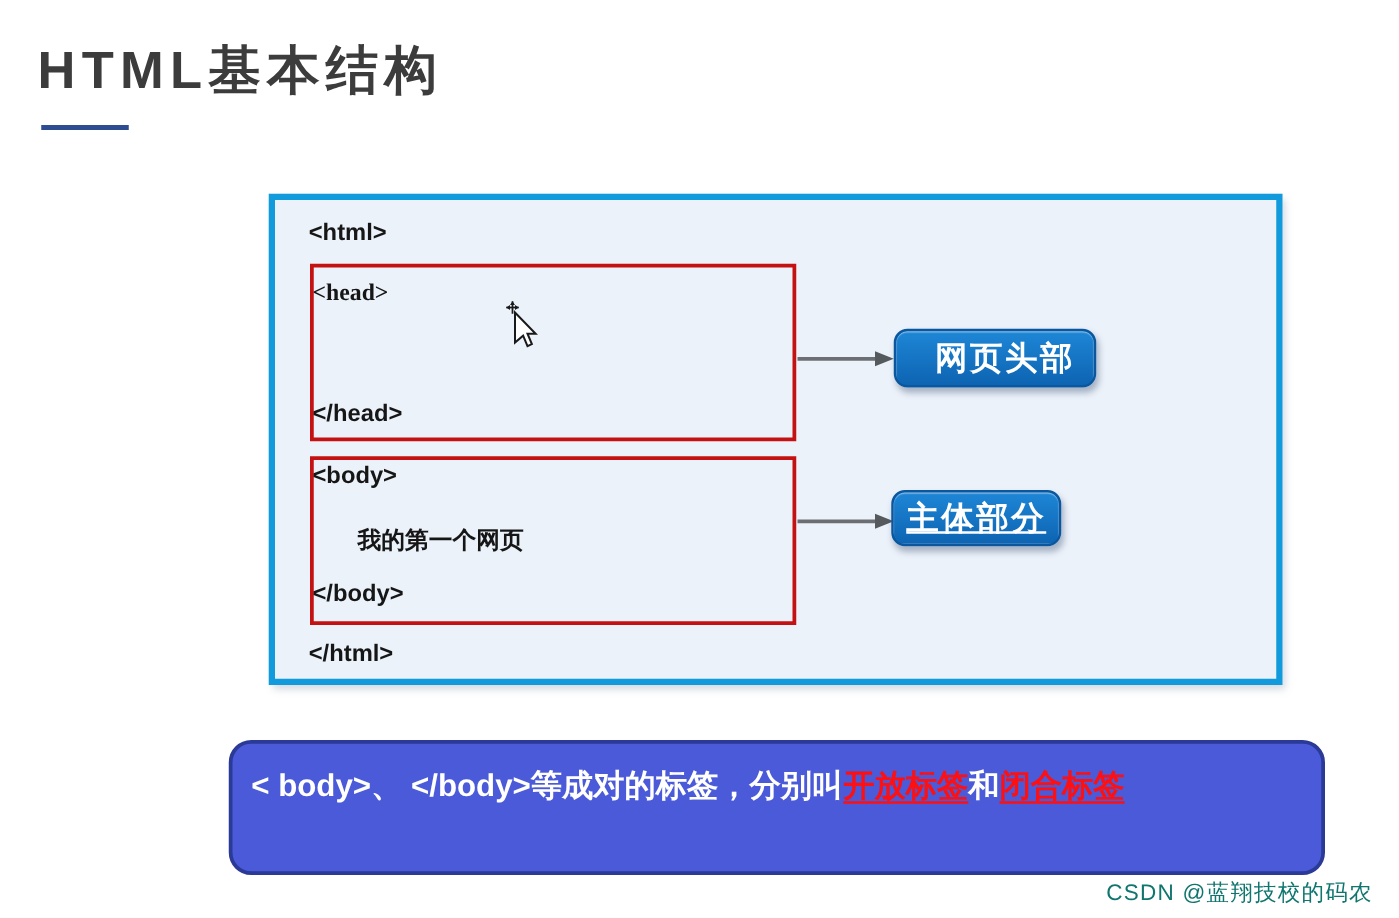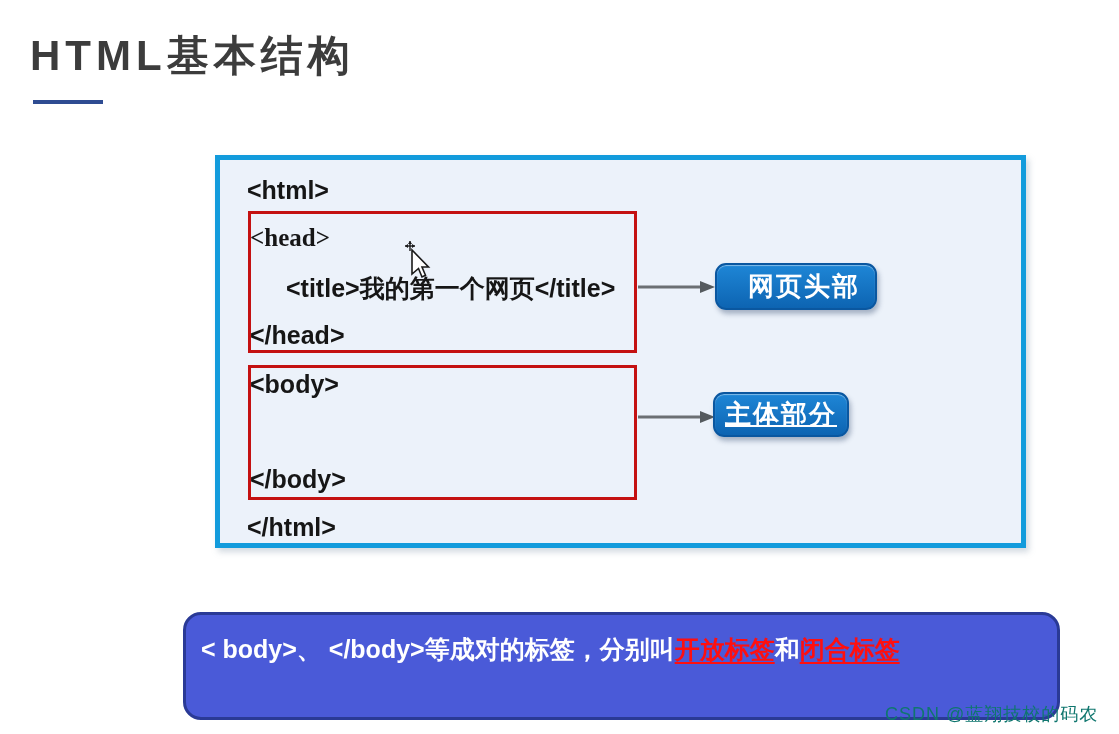--- a/index.html
+++ b/index.html
@@ -16,21 +16,21 @@
     position:absolute;left:33px;top:100px;width:70px;height:4px;
     background:var(--title-underline,#2e4c92);
   }
   .diagram-frame{
     position:absolute;left:215px;top:155px;width:801px;height:383px;
     border:5px solid var(--accent-cyan,#129bdc);
     background:var(--diagram-bg,#ecf2fa);
     box-shadow:3px 4px 6px rgba(130,150,170,.35);
   }
   .code{
-    position:absolute;font-size:25px;font-weight:700;color:var(--code-text,#161616);
+    position:absolute;font-size:19px;font-weight:700;color:var(--code-text,#161616);
     white-space:nowrap;
   }
   .red-box{
     position:absolute;border:3px solid var(--red-border,#c41111);
     width:383px;box-sizing:content-box;
   }
   .head-box{left:248px;top:211px;height:136px;}
   .body-box{left:248px;top:365px;height:129px;}
   .pos-html-open {left:247px;top:176px;}
   .pos-head-open {left:250px;top:224px;font-family:Liberation Serif, serif;}
@@ -52,21 +52,21 @@
     box-sizing:border-box;
   }
   .btn-head{left:715px;top:263px;width:162px;height:47px;padding-left:16px;}
   .btn-body{left:713px;top:392px;width:136px;height:45px;text-decoration:underline;}
   .note-box{
     position:absolute;left:183px;top:592px;width:877px;height:108px;
     background:var(--note-bg,#4a5ad8);
     border:3px solid var(--note-border,#2a3a96);
     border-radius:18px;box-sizing:border-box;
     color:#ffffff;font-size:25px;font-weight:600;line-height:34px;
-    padding:17px 2px 0 15px;white-space:nowrap;margin-top:20px;
+    padding:17px 2px 0 15px;white-space:nowrap;
   }
   .note-red{
     color:var(--note-red,#ff0f0f);font-weight:700;
     text-decoration:underline;text-decoration-thickness:2px;text-underline-offset:4px;
   }
   .watermark{
     position:absolute;left:885px;top:702px;
     font-size:18px;color:#0f766e;letter-spacing:1px;white-space:nowrap;
   }
   .cursor{position:absolute;left:400px;top:240px;width:40px;height:44px;}
@@ -78,25 +78,25 @@
 
   <h1 class="page-title">HTML基本结构</h1>
   <div class="title-underline"></div>
 
   <div class="diagram-frame"></div>
 
   <div class="code pos-html-open">&lt;html&gt;</div>
 
   <div class="red-box head-box"></div>
   <div class="code pos-head-open">&lt;head&gt;</div>
-  <div class="code pos-title-line">&lt;title&gt;我的第一个网页&lt;/title&gt;</div>
   <div class="code pos-head-close">&lt;/head&gt;</div>
 
   <div class="red-box body-box"></div>
   <div class="code pos-body-open">&lt;body&gt;</div>
+  <div class="code pos-body-content">我的第一个网页</div>
   <div class="code pos-body-close">&lt;/body&gt;</div>
 
   <div class="code pos-html-close">&lt;/html&gt;</div>
 
   <svg class="arrow arrow-1" viewBox="0 0 80 16" xmlns="http://www.w3.org/2000/svg">
     <line x1="1" y1="8" x2="64" y2="8" stroke="#6b6f73" stroke-width="3"></line>
     <polygon points="63,2 78,8 63,14" fill="#555a5e"></polygon>
   </svg>
   <svg class="arrow arrow-2" viewBox="0 0 80 16" xmlns="http://www.w3.org/2000/svg">
     <line x1="1" y1="8" x2="64" y2="8" stroke="#6b6f73" stroke-width="3"></line>

